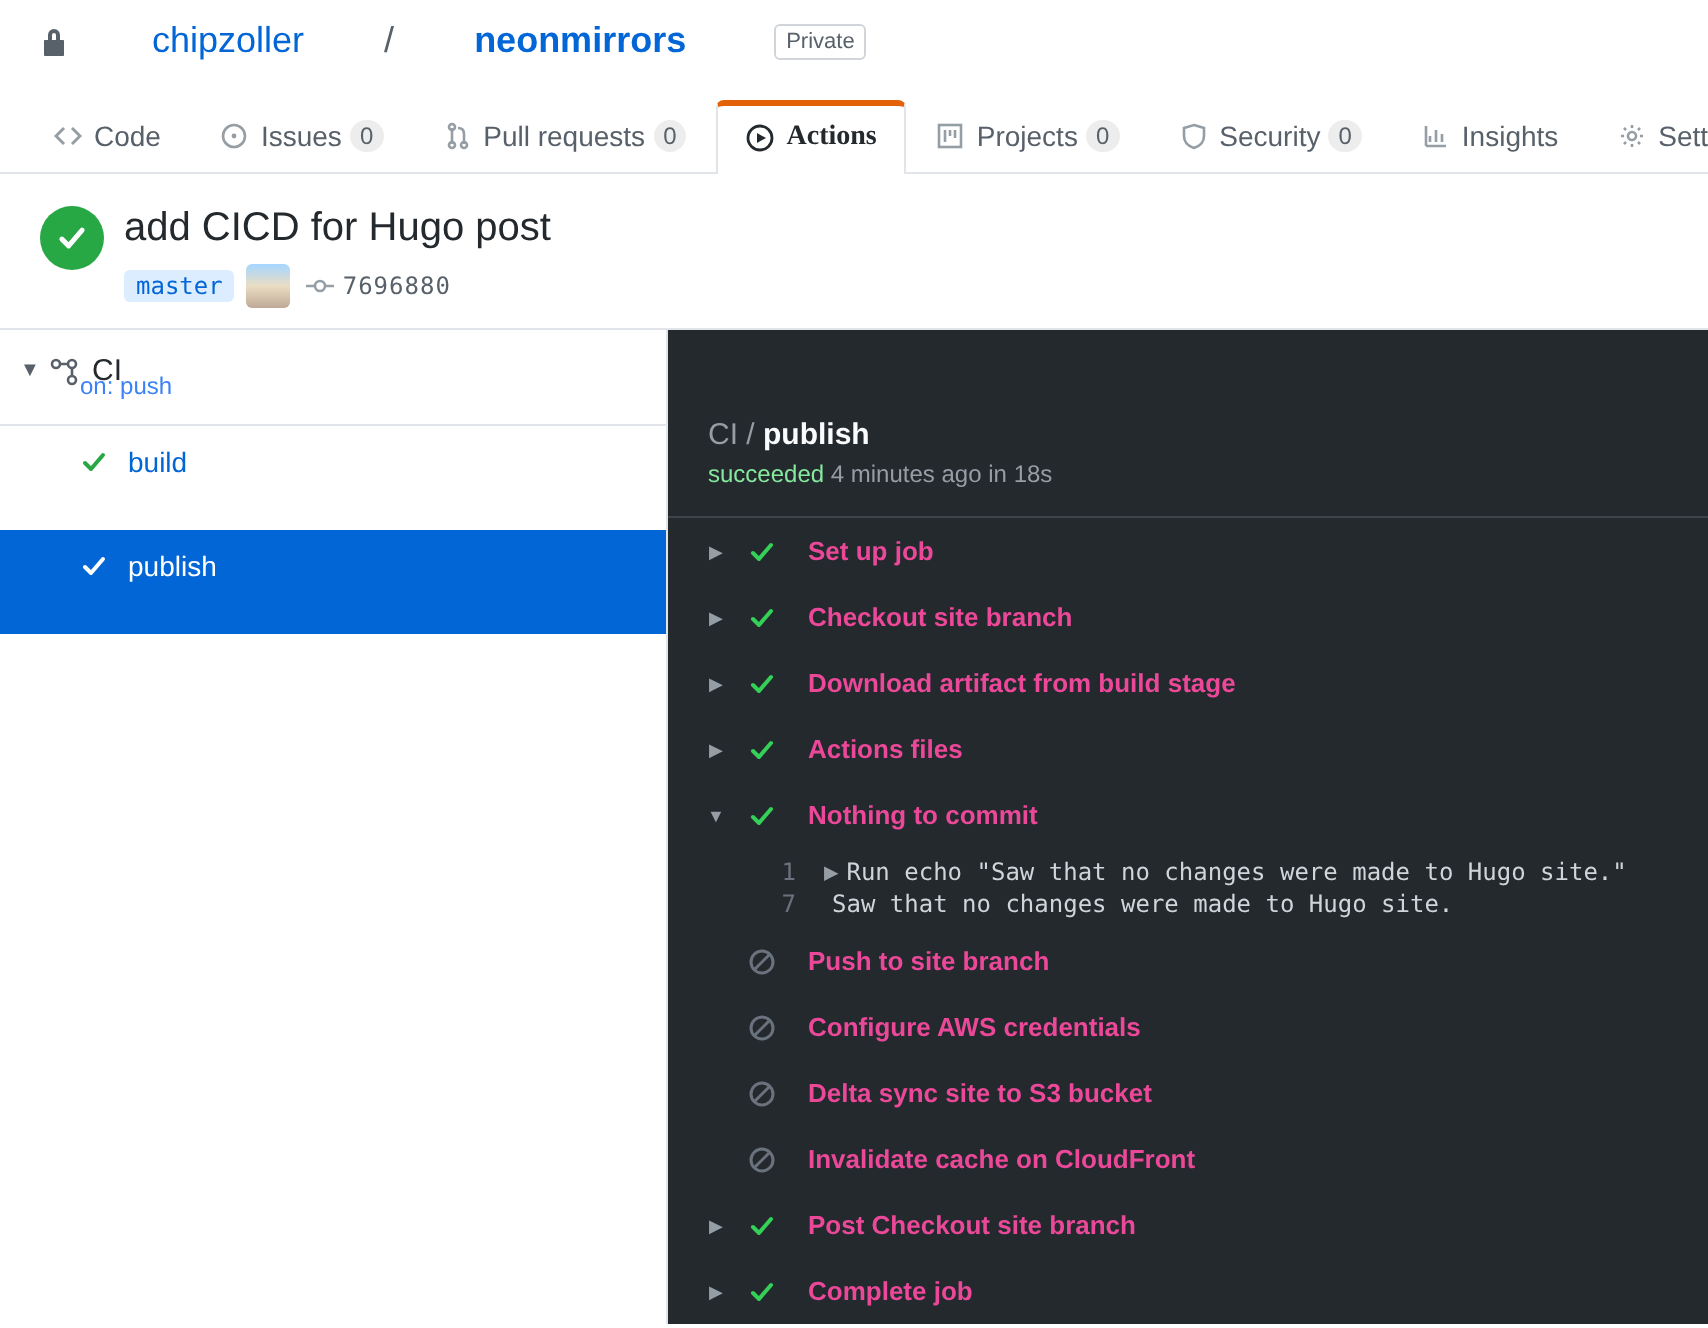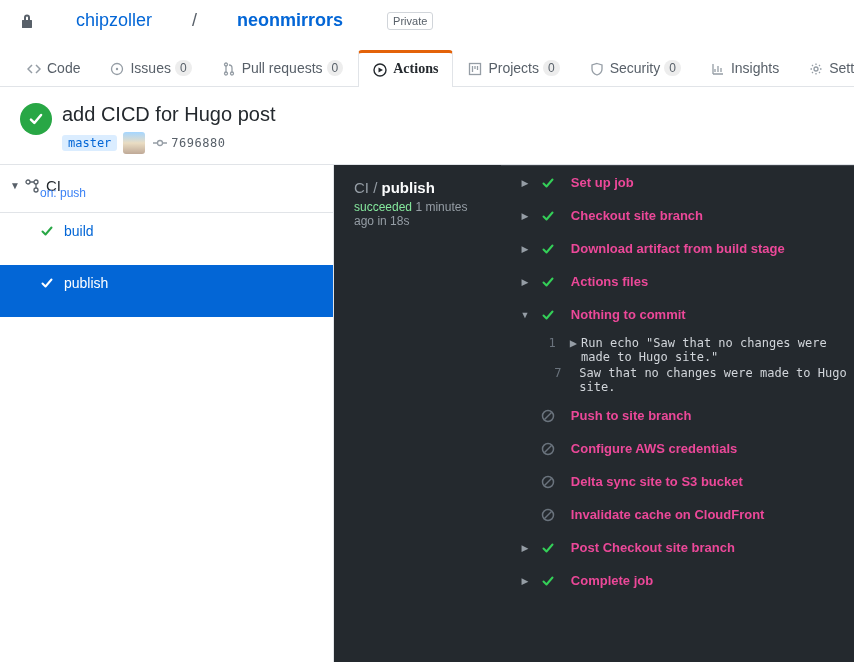--- a/index.html
+++ b/index.html
@@ -38,21 +38,21 @@
   .tabnav {
     display: flex;
     align-items: flex-end;
     border-bottom: 1px solid #e1e4e8;
     padding: 0 12px;
     margin-top: 18px;
     gap: 0;
   }
   .tab {
     display: flex;
-    align-items: flex-end;
+    align-items: center;
     padding: 10px 14px;
     font-size: 14px;
     color: #586069;
     cursor: pointer;
     border: 1px solid transparent;
     border-bottom: none;
     white-space: nowrap;
   }
   .tab.active {
     color: #24292e;
@@ -143,21 +143,21 @@
   }
   .job .chk { color: #28a745; margin-right: 10px; }
   .job.sel { background: #0366d6; color: #fff; }
   .job.sel .chk { color: #fff; }
   .job.nonsel { color: #0366d6; }
   
   .right {
     flex: 1;
     background: #24292e;
     color: #fafbfc;
-    display: flex; 
+    display: flex; flex-direction: column;
     overflow: hidden;
     justify-content: flex-end;
   }
   .r-head {
     padding: 14px 20px 14px 20px;
   }
   .r-crumb { font-size: 15px; }
   .r-crumb .dim { color: #959da5; }
   .r-crumb .job-n { font-weight: 600; }
   .r-sub { font-size: 12px; color: #959da5; margin-top: 4px; }
@@ -339,21 +339,21 @@
 
   <div class="right">
     <div class="r-head">
       <div class="r-crumb">
         <span class="dim">CI</span>
         <span class="dim"> / </span>
         <span class="job-n">publish</span>
       </div>
       <div class="r-sub">
         <span class="ok">succeeded</span>
-        <span> </span><span>1 minutes ago</span>
+        <span> </span><span>4 minutes ago</span>
         <span> in </span><span>18s</span>
       </div>
     </div>
     <div class="steps">
       <div class="step">
         <span class="tri">▶</span>
         <span class="st-ico chk-g">
             <svg width="14" height="14" viewBox="0 0 14 14">
               <path fill="none" stroke="currentColor" stroke-width="2" stroke-linecap="round" stroke-linejoin="round" d="M2.5 7.5 5.5 10.5 11.5 3.5"></path>
             </svg>

